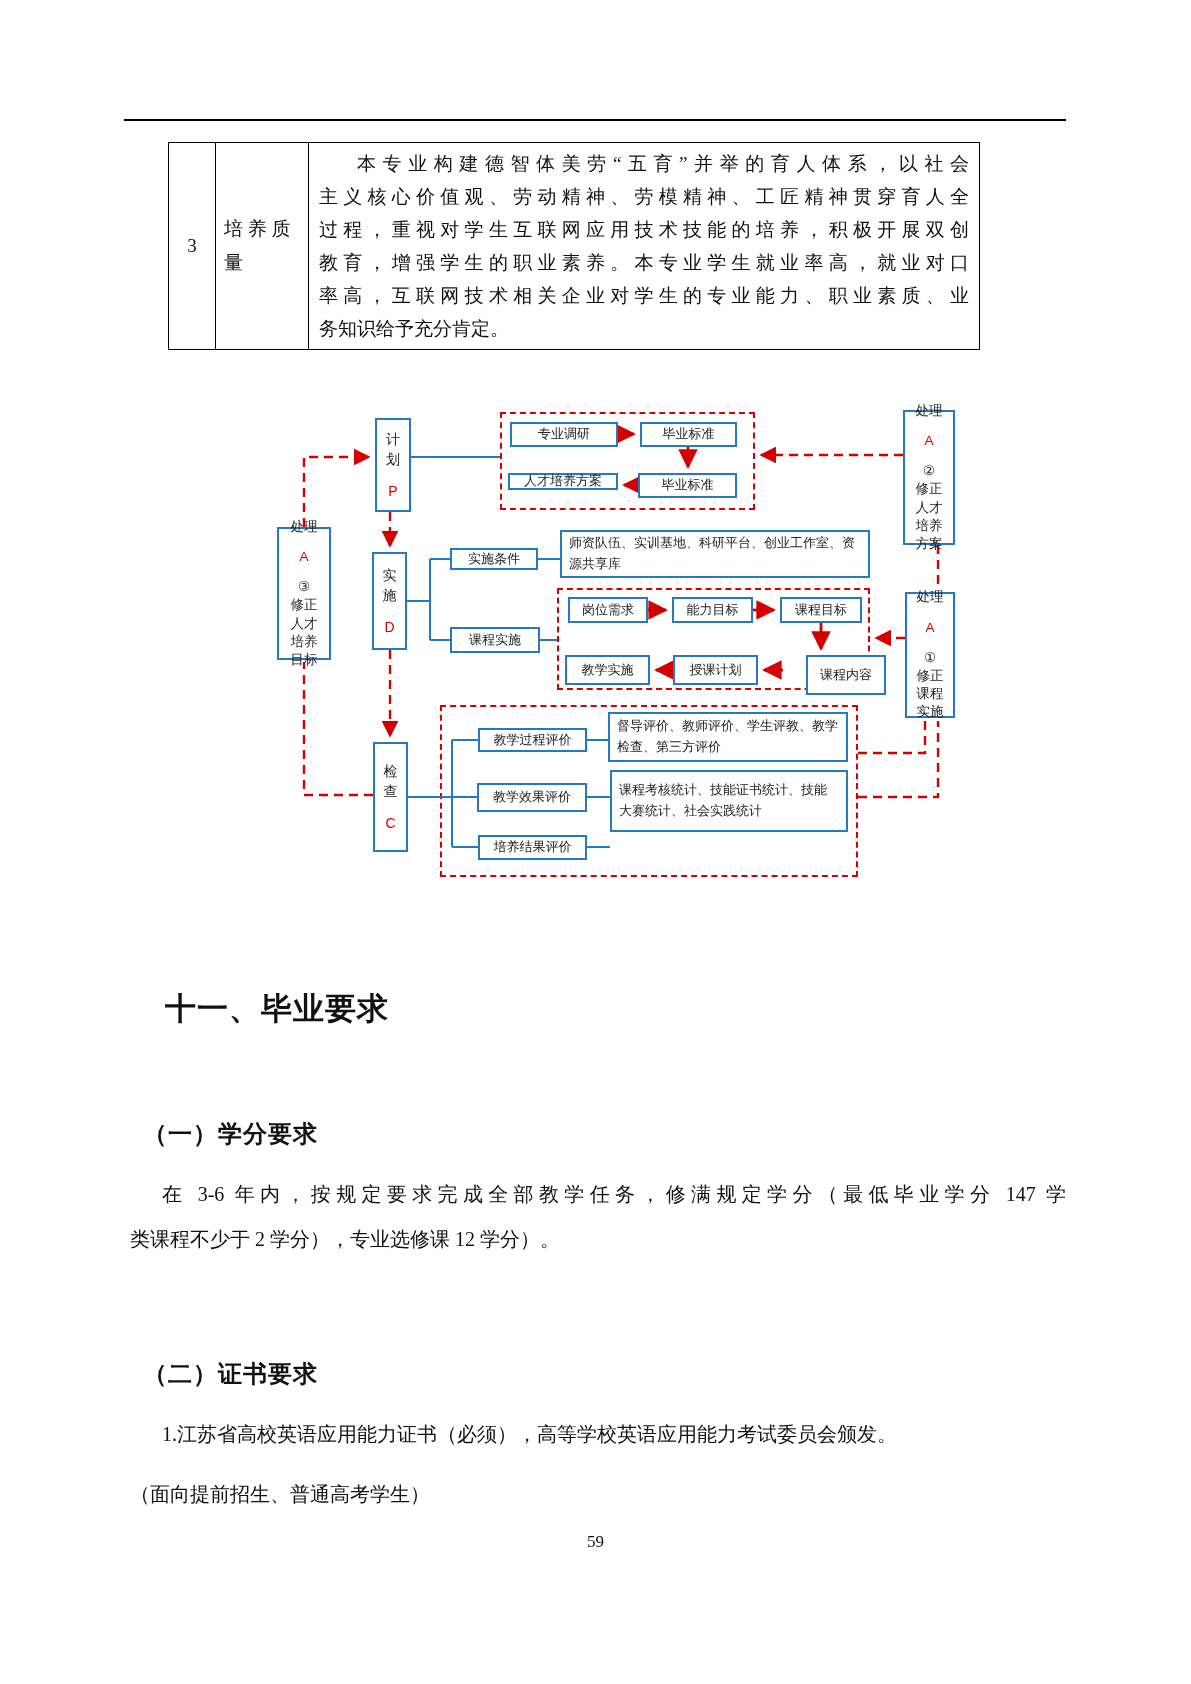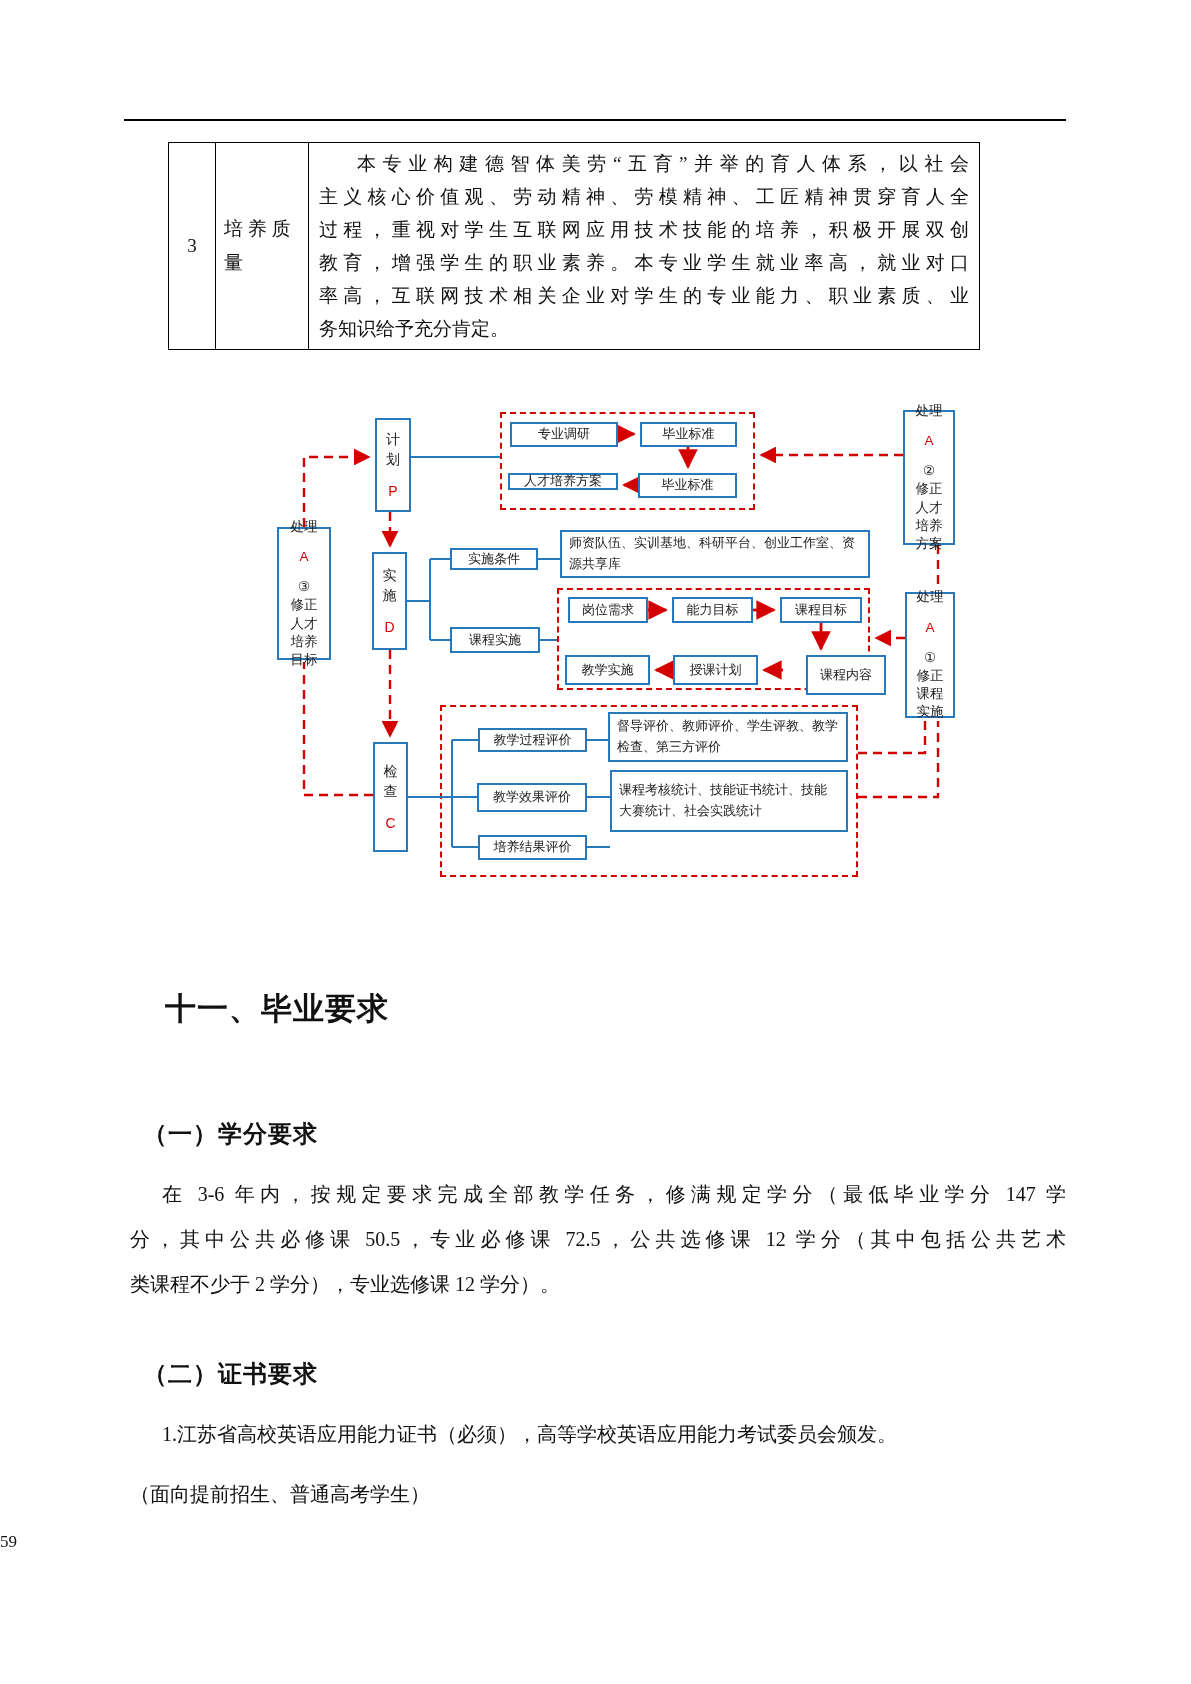--- a/index.html
+++ b/index.html
@@ -29,21 +29,21 @@
   .red{color:var(--red);}
   
   .caption{position:absolute;left:0;top:903px;width:1191px;text-align:center;font-size:21px;}
   .h-chapter{position:absolute;left:145px;top:988px;font-size:31px;font-weight:bold;
              font-family:"Liberation Serif","DejaVu Serif",serif;letter-spacing:1px;margin-left:20px;}
   .h-sub{position:absolute;font-size:24px;font-weight:bold;letter-spacing:1px;}
   .para{position:absolute;left:130px;width:936px;font-size:20px;line-height:45px;}
   .pline{text-align:justify;text-align-last:justify;font-family:Liberation Serif, serif;}
   .pline.lastline{text-align-last:left;}
   .indent{text-indent:32px;}
-  .pageno{position:absolute;left:0;top:1532px;width:1191px;font-size:17px;}
+  .pageno{position:absolute;left:0;top:1532px;width:1191px;text-align:center;font-size:17px;}
   .toprule{position:absolute;left:124px;top:119px;width:942px;height:2px;background:#000;}
 </style>
 </head>
 <body>
 
 <div id="page">
 
   <div class="toprule"></div>
 
   <table id="toptable">
@@ -178,21 +178,20 @@
     <div class="dbox detail" style="left:360px;top:390px;width:238px;height:62px">课程考核统计、技能证书统计、技能大赛统计、社会实践统计</div>
     <div class="dbox" style="left:228px;top:455px;width:109px;height:25px">培养结果评价</div>
   </div>
 
 
   <div class="h-chapter">十一、毕业要求</div>
 
   <div class="h-sub" style="left:143px;top:1118px">（一）学分要求</div>
   <div class="para" style="top:1172px">
     <div class="pline indent">在 3-6 年内，按规定要求完成全部教学任务，修满规定学分（最低毕业学分 147 学</div>
-    <div class="pline">分，其中公共必修课 50.5，专业必修课 72.5，公共选修课 12 学分（其中包括公共艺术</div>
     <div class="pline lastline">类课程不少于 2 学分），专业选修课 12 学分）。</div>
   </div>
 
   <div class="h-sub" style="left:143px;top:1358px">（二）证书要求</div>
   <div class="para" style="top:1412px">
     <div class="pline lastline indent">1.江苏省高校英语应用能力证书（必须），高等学校英语应用能力考试委员会颁发。</div>
   </div>
   <div class="para" style="top:1472px">
     <div class="pline lastline">（面向提前招生、普通高考学生）</div>
   </div>

